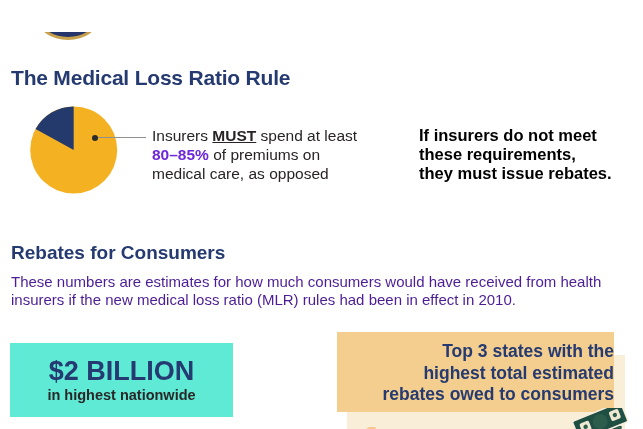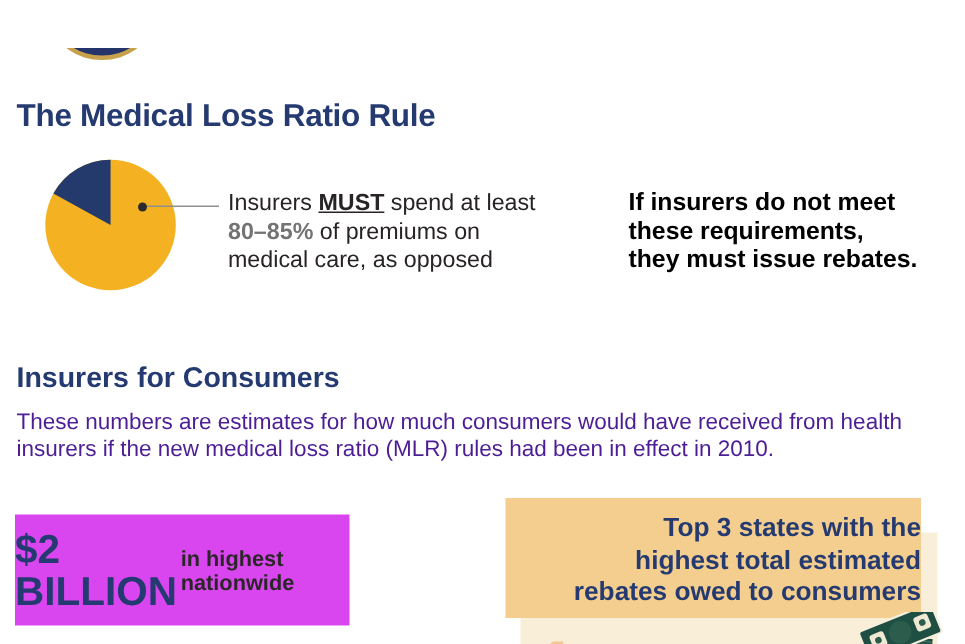--- a/index.html
+++ b/index.html
@@ -31,33 +31,33 @@
   
   .pie-svg { left:29px; top:74px; width:90px; height:90px; }
 
   
   .leader-dot { left:92px; top:103px; width:6px; height:6px; border-radius:50%; background:#2B2B2B; }
   .leader-line { left:98px; top:105px; width:48px; height:0; border-top:1.5px solid #909090; }
 
   
   .statement { left:152px; top:94px; font-size:15.5px; line-height:19px; color:#282425; }
   .statement .must { font-weight:bold; text-decoration:underline; }
-  .statement .pct { font-weight:bold; color:#737373; }
+  .statement .pct { font-weight:bold; color:#6d28d9; }
 
   
   .warning { left:419px; top:94px; font-size:16.5px; line-height:19px; font-weight:bold; color:#000000; }
 
   
   .desc { left:11px; top:241px; font-size:15px; line-height:17.5px; color:#4c1d95; }
 
   
   .nationwide-box {
     left:10px; top:311px; width:223px; height:74px;
-    background:#d946ef;
-    display:flex; flex-direction:row; align-items:center; justify-content:center;
+    background:#5eead4;
+    display:flex; flex-direction:column; align-items:center; justify-content:center;
   }
   .nationwide-amount { font-size:27px; font-weight:bold; color:#253A70; line-height:28px; }
   .nationwide-caption { font-size:14.5px; font-weight:bold; color:#2B2728; margin-top:2px; }
 
   
   .cream-box { left:347px; top:323px; width:278px; height:106px; background:#F9EFD9; }
 
   
   .top-states-box {
     left:337px; top:300px; width:277px; height:80px;
@@ -95,21 +95,21 @@
     <div><span class="pct">80–85%</span><span> of premiums on</span></div>
     <div>medical care, as opposed</div>
   </div>
 
   <div class="abs warning">
     <div>If insurers do not meet</div>
     <div>these requirements,</div>
     <div>they must issue rebates.</div>
   </div>
 
-  <div class="abs h2">Insurers for Consumers</div>
+  <div class="abs h2">Rebates for Consumers</div>
   <div class="abs desc">
     <div>These numbers are estimates for how much consumers would have received from health</div>
     <div>insurers if the new medical loss ratio (MLR) rules had been in effect in 2010.</div>
   </div>
 
   <div class="abs nationwide-box">
     <div class="nationwide-amount">$2 BILLION</div>
     <div class="nationwide-caption">in highest nationwide</div>
   </div>
 

